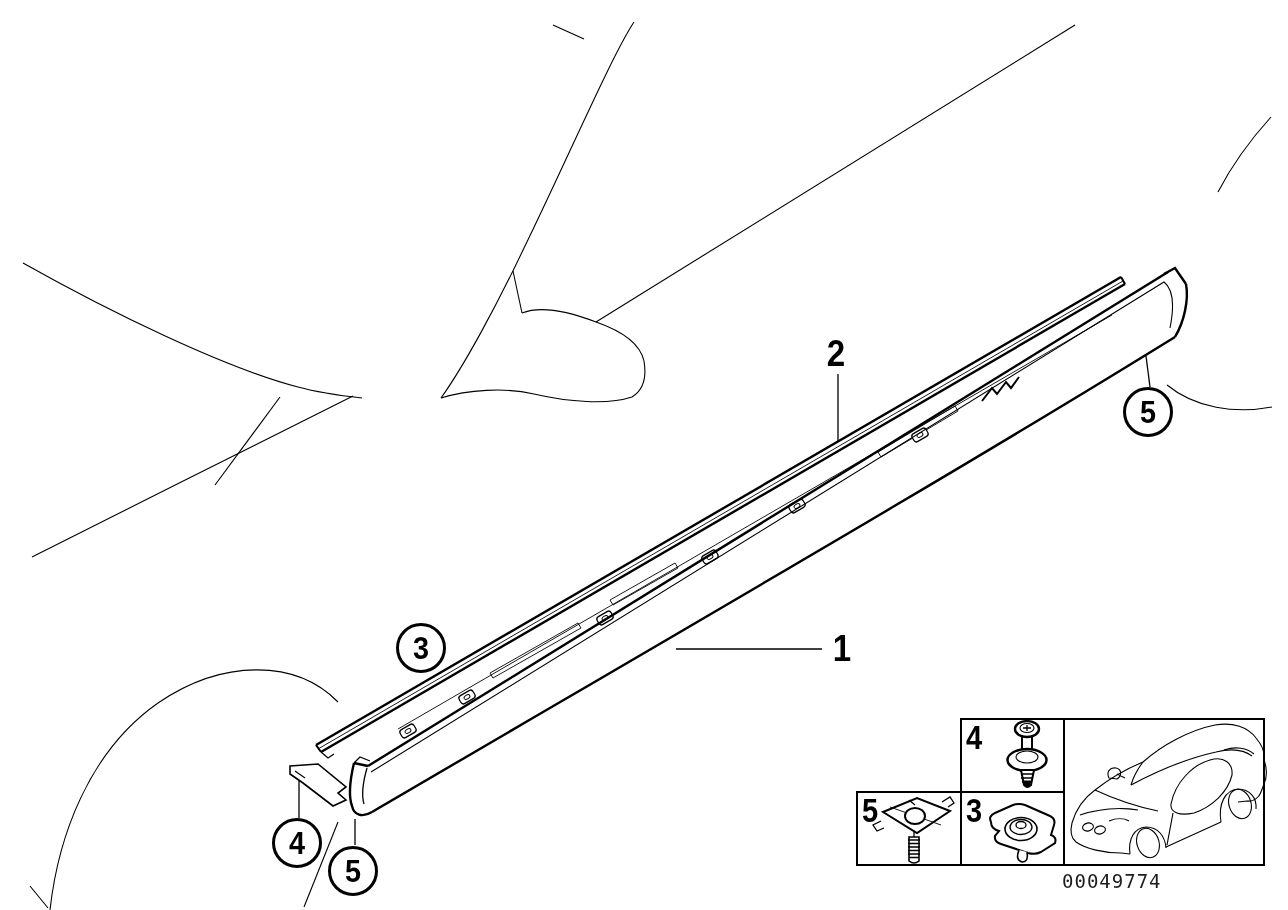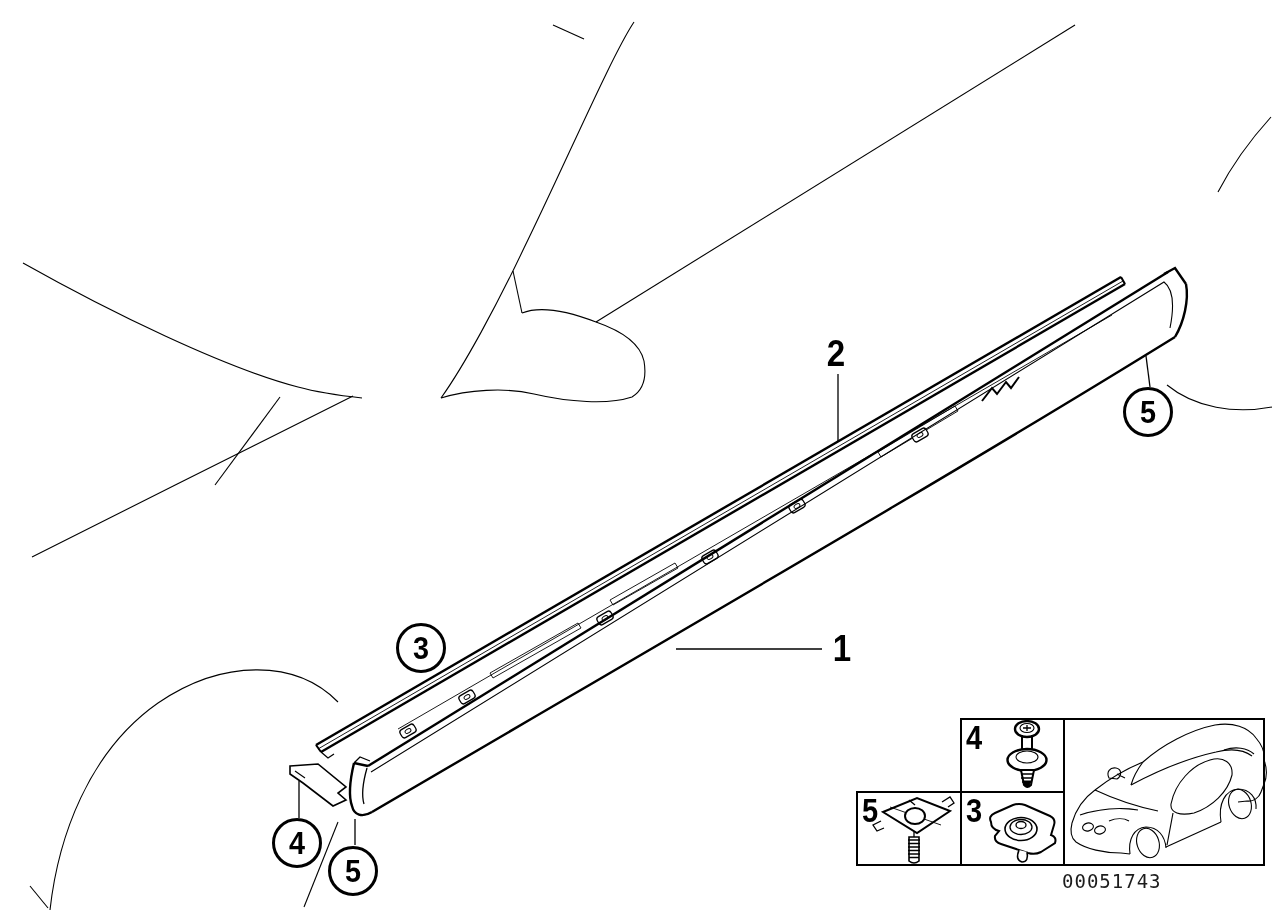--- a/index.html
+++ b/index.html
@@ -219,15 +219,15 @@
 
   <div class="legend-cell" style="left:961px; top:719px; width:103px; height:73px;"></div>
   <div class="legend-cell" style="left:857px; top:792px; width:104px; height:73px;"></div>
   <div class="legend-cell" style="left:961px; top:792px; width:103px; height:73px;"></div>
   <div class="legend-cell" style="left:1064px; top:719px; width:200px; height:146px;"></div>
 
   <div class="legend-num" style="left:966px; top:721px;">4</div>
   <div class="legend-num" style="left:862px; top:794px;">5</div>
   <div class="legend-num" style="left:966px; top:794px;">3</div>
 
-  <div class="part-number">00051743</div>
+  <div class="part-number">00049774</div>
 
 </div>
 
 </body></html>

